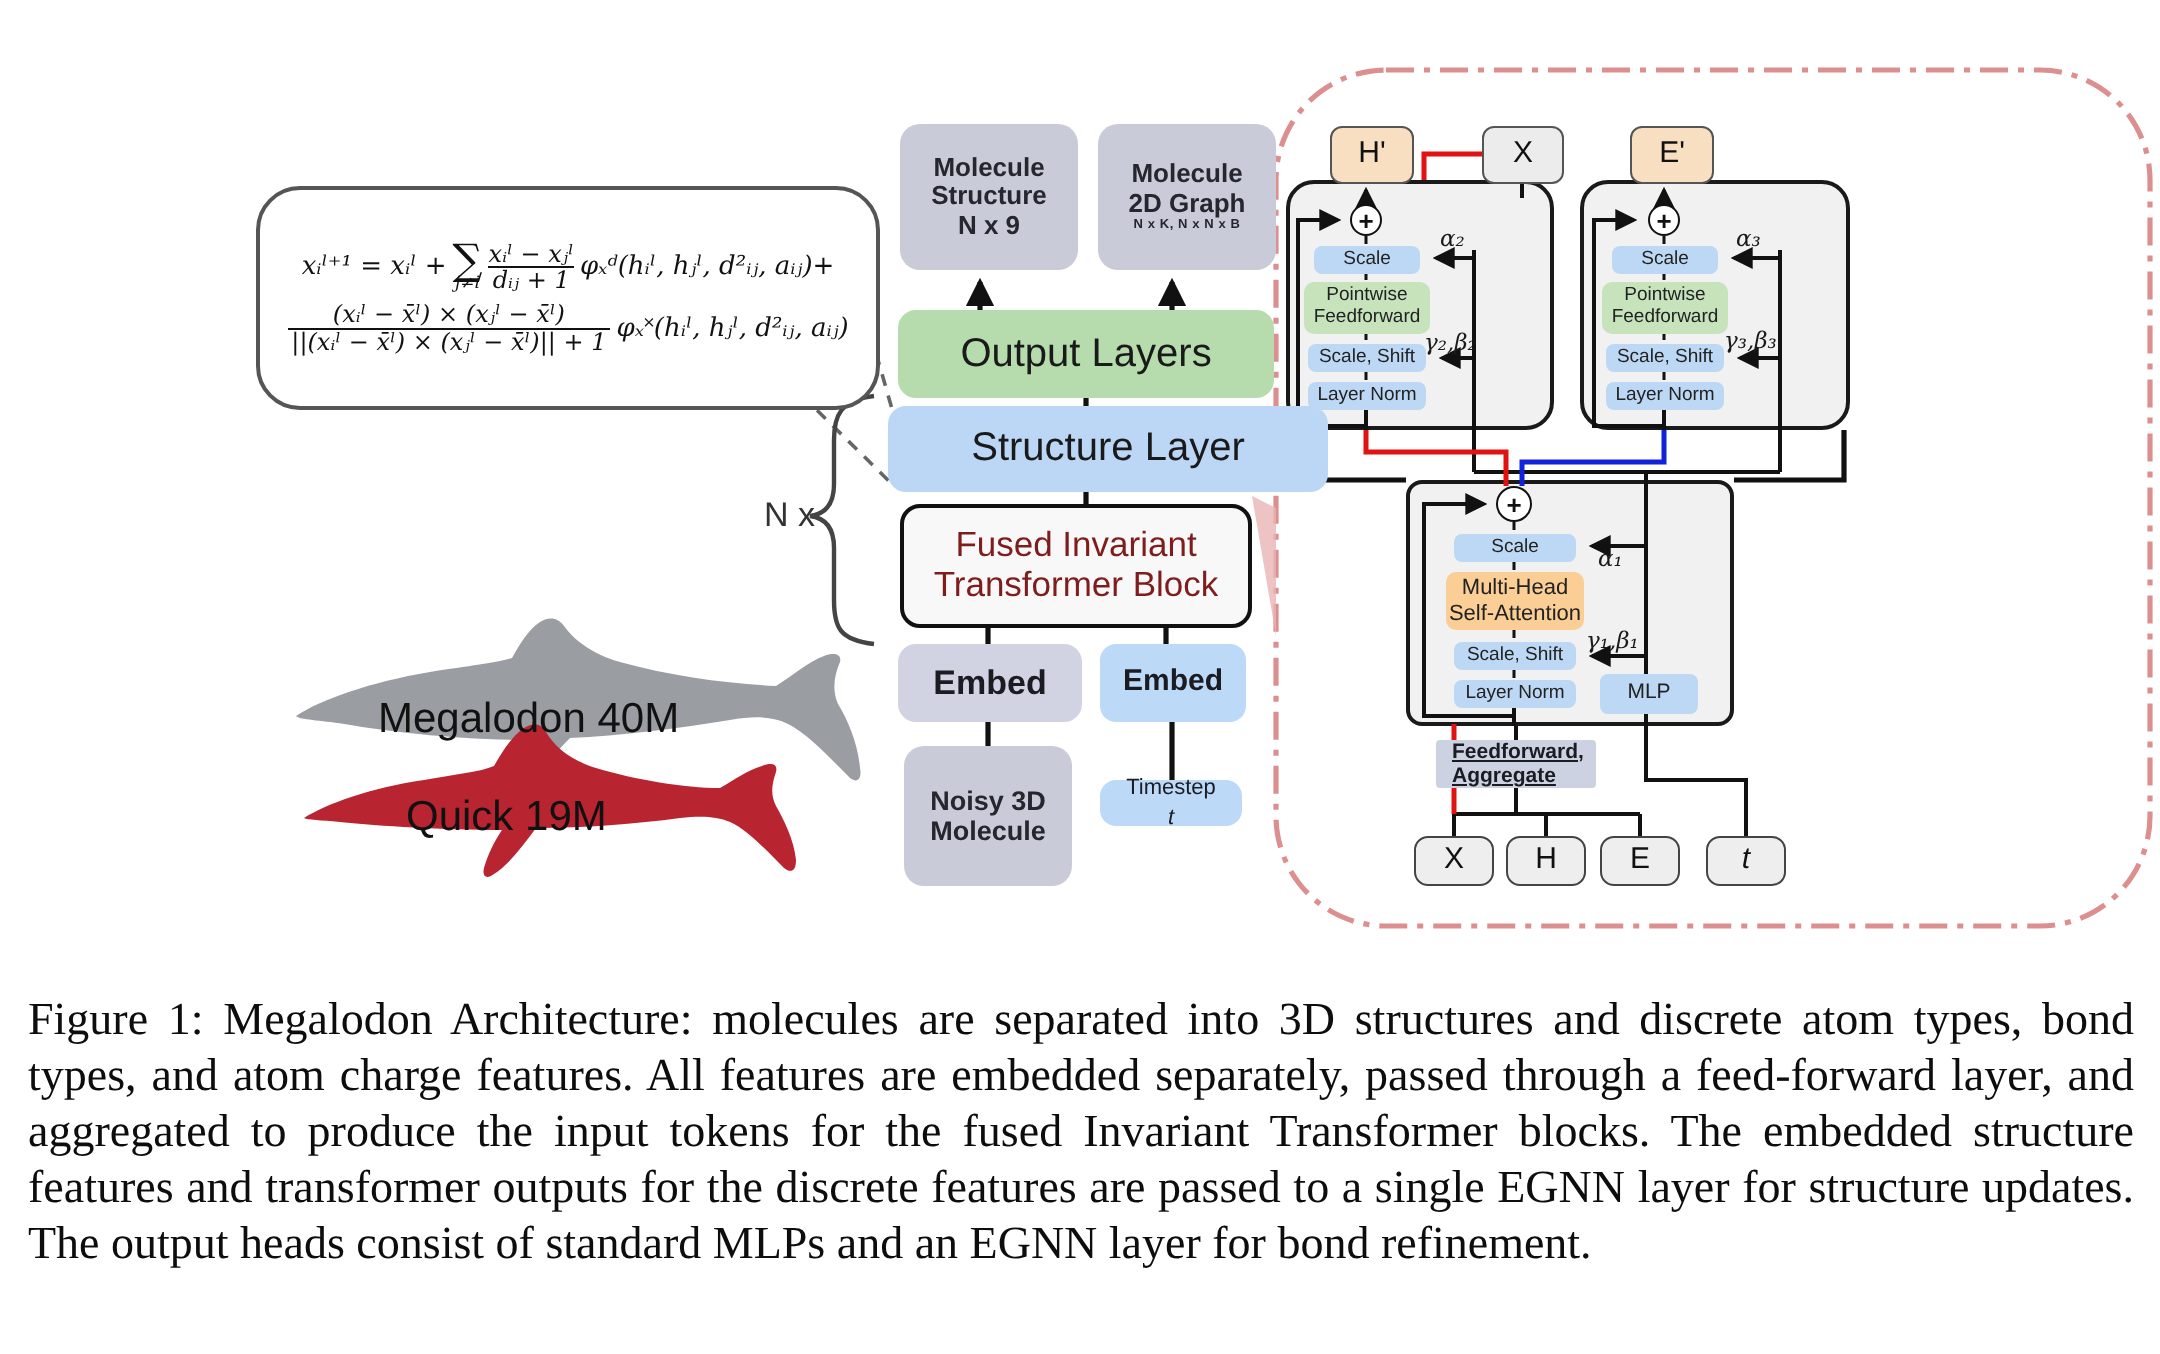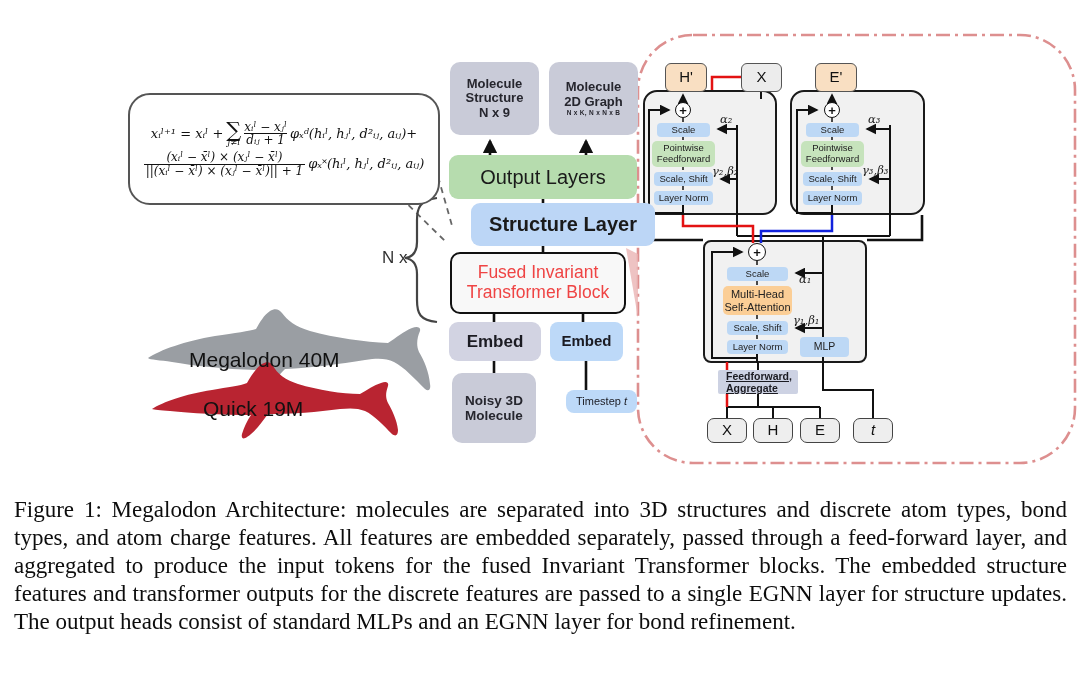--- a/index.html
+++ b/index.html
@@ -9,21 +9,21 @@
   svg.layer { position:absolute; left:0; top:0; z-index:2; }
   .panel { position:absolute; z-index:1; background:#f1f1f1; border:2px solid #1a1a1a; }
   .box  { position:absolute; z-index:3; display:flex; flex-direction:column;
           align-items:center; justify-content:center; text-align:center; line-height:1.12; }
   .graybox   { background:#c9cbd8; border-radius:10px; color:#26262e; font-weight:bold; font-size:13px; }
   .lavbox    { background:#d2d3e2; border-radius:9px;  color:#1b1b22; font-weight:bold; }
   .greenbox  { background:#b6dcae; border-radius:9px;  color:#1a1a1a; font-size:20px; }
   .bluebox   { background:#bcd6f6; border-radius:9px;  color:#1a1a1a; font-size:20px; }
   .lbluebox  { background:#bdd9f8; border-radius:8px;  color:#1b1b22; }
   .fused     { background:#f8f8f8; border:2.5px solid #111; border-radius:10px;
-               color:#ef4444; font-size:17.5px; }
+               color:#7f1d1d; font-size:17.5px; }
   .smallblue { background:#bdd8f5; border-radius:4px; color:#222; font-size:9.5px; }
   .smallgreen{ background:#c6e3bc; border-radius:5px; color:#222; font-size:9.5px; }
   .smallorange{ background:#fbce96; border-radius:5px; color:#222; font-size:11px; }
   .peach     { background:#f9dfc2; border:1.5px solid #555; border-radius:6px; color:#111; font-size:15px; }
   .xtop      { background:#ececec; border:1.5px solid #555; border-radius:6px; color:#111; font-size:15px; }
   .inbox     { background:#eeeeee; border:1.6px solid #444; border-radius:7px; color:#111; font-size:15px; z-index:3; }
   .ffagg     { background:#cdd2e3; border-radius:2px; color:#1b1b22; font-weight:bold; font-size:10.5px;
                line-height:1.15; align-items:flex-start; padding-left:8px; text-align:left; }
   .plus { position:absolute; z-index:3; background:#fff; border:1.8px solid #111; border-radius:50%;
           display:flex; align-items:center; justify-content:center; font-size:13px; font-weight:bold; color:#111; }
@@ -190,39 +190,39 @@
     <span>N x 9</span>
   </div>
   <div class="box graybox" style="left:549px; top:62px; width:89px; height:73px;">
     <span>Molecule</span>
     <span>2D Graph</span>
     <span class="dims">N x K, N x N x B</span>
   </div>
   <div class="box greenbox" style="left:449px; top:155px; width:188px; height:44px;">
     <span>Output Layers</span>
   </div>
-  <div class="box bluebox" style="left:471px; top:203px; width:184px; height:43px;font-weight:bold;">
+  <div class="box bluebox" style="left:444px; top:203px; width:220px; height:43px;">
     <span>Structure Layer</span>
   </div>
   <div class="box fused" style="left:450px; top:252px; width:176px; height:62px;">
     <span>Fused Invariant</span>
     <span>Transformer Block</span>
   </div>
   <span class="nx" style="left:382px; top:248px;">N x</span>
   <div class="box lavbox" style="left:449px; top:322px; width:92px; height:39px; font-size:17px;">
     <span>Embed</span>
   </div>
   <div class="box lbluebox" style="left:550px; top:322px; width:73px; height:39px; font-weight:bold; font-size:15px;">
     <span>Embed</span>
   </div>
   <div class="box graybox" style="left:452px; top:373px; width:84px; height:70px; font-size:13.5px;">
     <span>Noisy 3D</span>
     <span>Molecule</span>
   </div>
-  <div class="box lbluebox" style="left:550px; top:390px; width:71px; height:23px; font-size:11px; flex-direction:row; gap:3px;margin-left:16px;">
+  <div class="box lbluebox" style="left:550px; top:390px; width:71px; height:23px; font-size:11px; flex-direction:column; gap:3px;">
     <span>Timestep</span>
       <i>t</i>
   </div>
 
   <span class="sharklabel" style="left:189px; top:348px;">Megalodon 40M</span>
   <span class="sharklabel" style="left:203px; top:397px;">Quick 19M</span>
 
   <div class="box peach" style="left:665px; top:63px; width:42px; height:29px;">
       <span>H'</span>
     </div>

